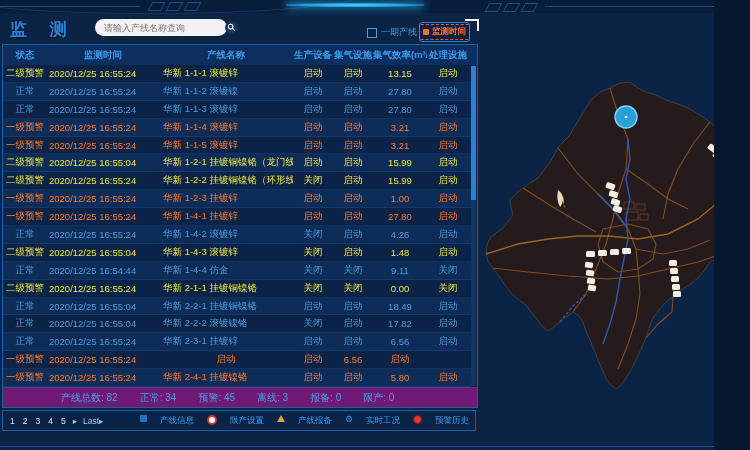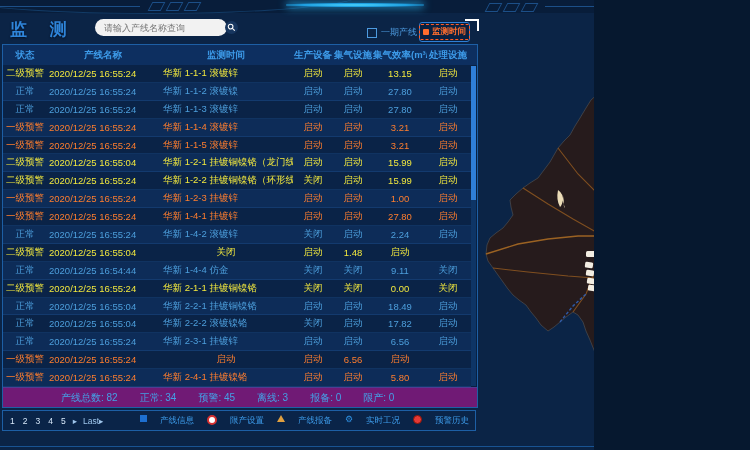--- a/index.html
+++ b/index.html
@@ -1,16 +1,16 @@
 <!DOCTYPE html>
 <html><head>
 <meta charset="utf-8">
 <style>
   html,body{margin:0;padding:0;background:#06182f;}
-  .screen{position:relative;width:594px;height:450px;overflow:hidden;
+  .screen{position:relative;width:714px;height:450px;overflow:hidden;
     background:#0b2446;font-family:"Liberation Sans",sans-serif;}
   
   .top-strip{position:absolute;left:0;top:0;width:750px;height:13px;background:#081d3a;}
   .glow-line{position:absolute;left:286px;top:3px;width:138px;height:4px;border-radius:3px;
     background:radial-gradient(ellipse at center,#4fd8ff 0%,#1e9fe0 55%,rgba(10,60,110,0) 100%);
     box-shadow:0 0 8px #2fc0ff;}
   .deco-line{position:absolute;height:1px;background:#1c4f88;top:6px;}
   .deco-box{position:absolute;top:2px;width:11px;height:7px;border:1px solid #1c4f88;transform:skewX(-28deg);}
   .deco-arc{position:absolute;left:-60px;top:-26px;width:420px;height:38px;border:1px solid #123b66;border-radius:50%;}
   
@@ -121,22 +121,22 @@
       <span class="flag"></span>
       <span>监测时间</span>
     </span>
   </div>
 
   <div class="corner-bracket"></div>
 
   <div class="table-panel">
     <div class="thead" id="thead">
         <div>状态</div>
+        <div>监测时间</div>
         <div>产线名称</div>
-        <div>监测时间</div>
         <div>生产设备</div>
         <div>集气设施</div>
         <div>集气效率(m³/s)</div>
         <div>处理设施</div>
       </div>
     <div class="rows" id="rows">
         <div class="trow lv-warn2">
           <div class="c-status">二级预警</div>
           <div class="c-time">2020/12/25 16:55:24</div>
           <div class="c-name">华新 1-1-1 滚镀锌</div>
@@ -216,26 +216,27 @@
           <div class="c-gas">启动</div>
           <div class="c-eff">27.80</div>
           <div class="c-treat">启动</div>
         </div>
         <div class="trow lv-normal">
           <div class="c-status">正常</div>
           <div class="c-time">2020/12/25 16:55:24</div>
           <div class="c-name">华新 1-4-2 滚镀锌</div>
           <div class="c-equip">关闭</div>
           <div class="c-gas">启动</div>
-          <div class="c-eff">2.24</div>
+          <div class="c-eff">4.26</div>
           <div class="c-treat">启动</div>
         </div>
         <div class="trow lv-warn2">
           <div class="c-status">二级预警</div>
           <div class="c-time">2020/12/25 16:55:04</div>
+          <div class="c-name">华新 1-4-3 滚镀锌</div>
           <div class="c-equip">关闭</div>
           <div class="c-gas">启动</div>
           <div class="c-eff">1.48</div>
           <div class="c-treat">启动</div>
         </div>
         <div class="trow lv-normal">
           <div class="c-status">正常</div>
           <div class="c-time">2020/12/25 16:54:44</div>
           <div class="c-name">华新 1-4-4 仿金</div>
           <div class="c-equip">关闭</div>

